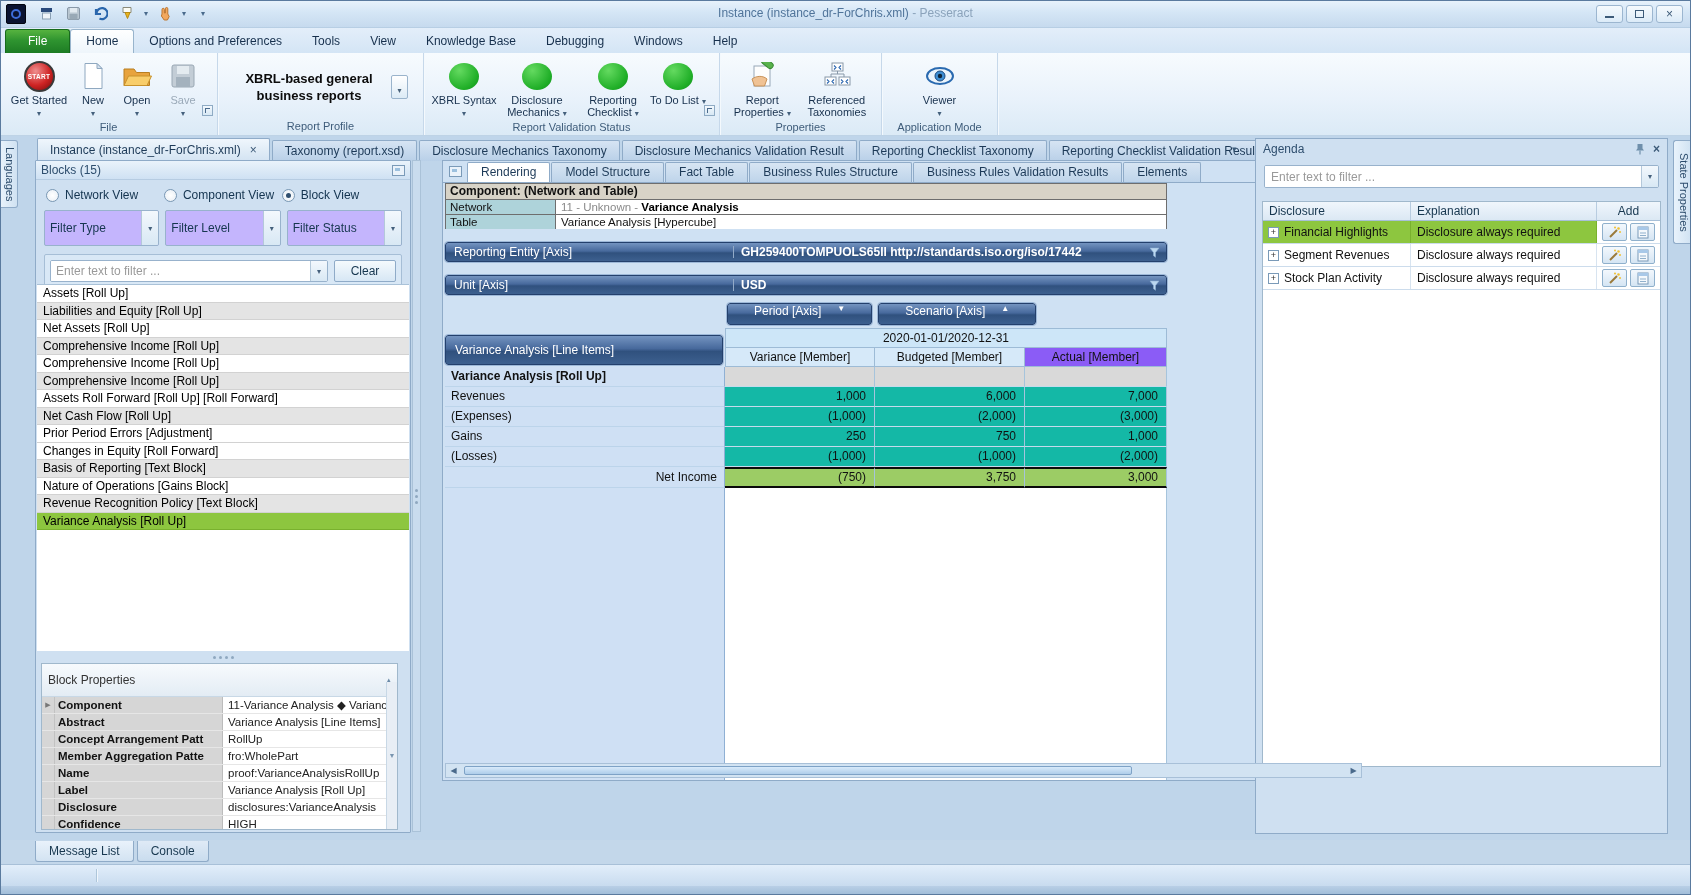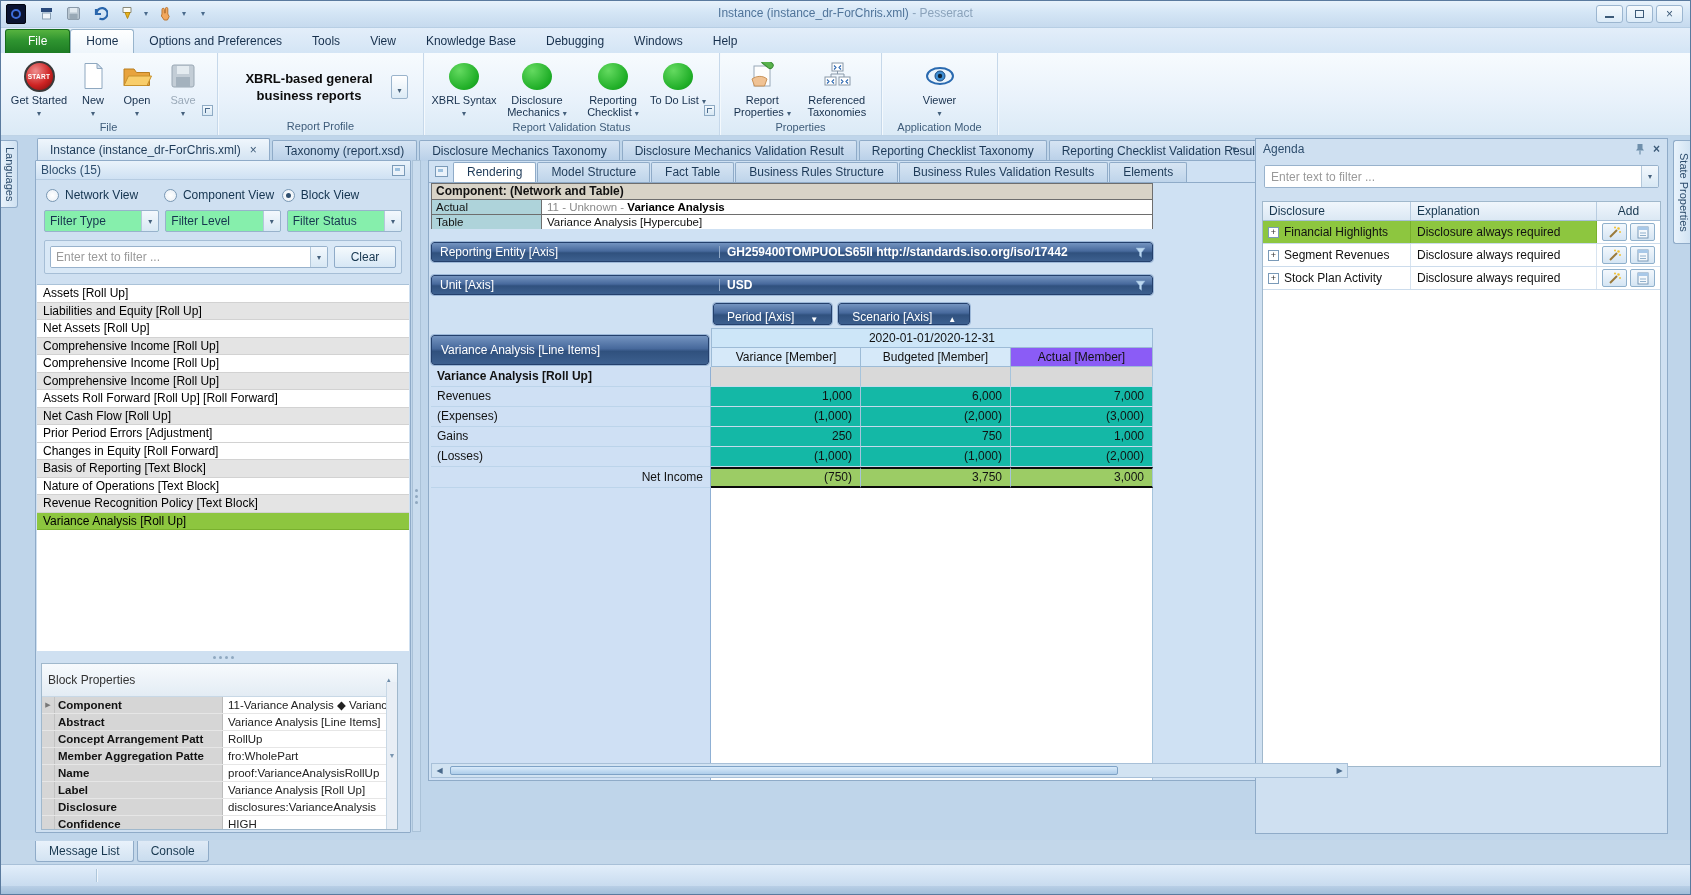--- a/index.html
+++ b/index.html
@@ -61,21 +61,21 @@
 .lpanel{position:absolute;left:35px;top:24px;width:376px;height:673px;background:#cfe0f1;border:1px solid #8fabc8;border-radius:1px}
 .lp-head{height:19px;background:linear-gradient(#eaf3fb,#cfe1f3);border-bottom:1px solid #b6cce2;display:flex;align-items:center;padding:0 5px;color:#2e4e6e}
 .lp-head .ttl{flex:1}
 .mini-ico{width:13px;height:11px;border:1px solid #7a9ab8;background:#eaf2fa;position:relative}
 .mini-ico::after{content:"";position:absolute;left:2px;top:2px;width:5px;height:3px;background:#9cc0de}
 .lp-radios{display:flex;padding:8px 10px 4px}
 .lp-radio{display:flex;align-items:center;width:33.3%;color:#13334f}
 .rdot{width:13px;height:13px;border-radius:50%;border:1px solid #7a98b4;background:radial-gradient(#fff,#e6edf4);margin-right:6px;position:relative;flex:0 0 auto}
 .rdot.sel::after{content:"";position:absolute;inset:3px;background:#2f4f6f;border-radius:50%}
 .lp-filters{display:flex;gap:6px;padding:4px 8px 0}
-.combo{flex:1;height:22px;background:#86efac;border:1px solid #98b2cc;display:flex;align-items:center;border-radius:2px;overflow:hidden}
+.combo{flex:1;height:36px;background:#c4b5fd;border:1px solid #98b2cc;display:flex;align-items:center;border-radius:2px;overflow:hidden}
 .combo .cval{flex:1;padding-left:5px;color:#16364f;white-space:nowrap}
 .cbtn{width:17px;align-self:stretch;border-left:1px solid #b4c8da;background:linear-gradient(#f3f8fd,#d8e8f4);display:flex;align-items:center;justify-content:center;color:#44607c;font-size:8px}
 .lp-search{margin:8px 8px 0;padding:5px;border:1px solid #a6bed6;background:#d9e8f6;display:flex;gap:6px;border-radius:2px;align-items:center}
 .lp-search .inwrap{flex:1;height:22px;background:#fff;border:1px solid #98b2cc;display:flex;border-radius:2px;overflow:hidden}
 .lp-search input{flex:1;border:none;outline:none;padding:0 5px;font:12px "Liberation Sans",sans-serif;color:#333}
 .lp-search input::placeholder{color:#9a9a9a}
 .clearbtn{width:62px;height:22px;border:1px solid #8fabc8;background:linear-gradient(#f5fafd,#d7e7f5);border-radius:2px;color:#16364f;text-align:center;line-height:20px}
 .lp-list{position:absolute;left:1px;right:1px;top:123px;height:367px;background:#fff;border-top:1px solid #aac2d8;overflow:hidden}
 .li{height:17.5px;line-height:17px;padding-left:6px;border-bottom:1px solid #d2d2d2;background:#fff;color:#000;white-space:nowrap;overflow:hidden}
 .li.alt{background:#e4e4e4}
@@ -87,42 +87,42 @@
 .bp-head .ttl{flex:1}
 .bp-head .chev{color:#6a8aa8;font-size:9px}
 .bprow{display:flex;height:17px;border-bottom:1px solid #e6e6e6}
 .bp-gut{width:13px;background:#d6d6d6;border-right:1px solid #c2c2c2;color:#777;font-size:7px;line-height:16px;text-align:center}
 .bp-lab{width:168px;background:#d6d6d6;font-weight:bold;padding-left:3px;line-height:16px;white-space:nowrap;overflow:hidden;border-right:1px solid #bcbcbc;font-size:11.5px}
 .bp-val{flex:1;padding-left:5px;line-height:16px;white-space:nowrap;overflow:hidden;font-size:11.5px;color:#222}
 .bp-scroll{position:absolute;right:0;top:18px;bottom:0;width:11px;background:#e8eef5;border-left:1px solid #c8d8e6;display:flex;align-items:center;justify-content:center;color:#7a96b0;font-size:7px}
 .vscroll{position:absolute;left:412px;top:24px;width:9px;height:672px;background:#c9dcee;border:1px solid #aac2d8;display:flex;flex-direction:column;align-items:center;justify-content:center;gap:3px}
 
 
-.cpanel{position:absolute;left:428px;top:24px;width:924px;height:621px;background:#cfe1f3;border:1px solid #8fabc8}
+.cpanel{position:absolute;left:442px;top:24px;width:924px;height:621px;background:#cfe1f3;border:1px solid #8fabc8}
 .ctabs{height:21px;display:flex;align-items:flex-end;padding-left:2px;gap:1px}
 .ctabs .dock{align-self:center;margin:0 4px}
 .ctab{height:20px;line-height:19px;padding:0 13px;background:linear-gradient(#d7e5f3,#bed4ea);border:1px solid #8fabc8;border-bottom:none;border-radius:2px 2px 0 0;color:#1d3a58;white-space:nowrap}
 .ctab.active{background:#fff}
 .cbody{position:absolute;left:0;top:21px;right:0;bottom:0;border-top:1px solid #8fabc8;overflow:hidden}
 .ccontent{position:absolute;left:2px;top:0;width:722px}
 .comp-head{height:16px;background:#d8d3c7;border:1px solid #6e6e6e;border-bottom:none;font-weight:bold;padding-left:4px;line-height:15px;font-size:12px}
 .ntrow{display:flex;height:15px;border:1px solid #6e6e6e;border-bottom:none}
 .ntrow:last-of-type{border-bottom:1px solid #6e6e6e}
 .ntlab{width:110px;background:#aed3da;padding-left:4px;border-right:1px solid #6e6e6e;line-height:14px;font-size:11.5px}
 .ntval{flex:1;background:#fff;padding-left:5px;line-height:14px;font-size:11.5px;white-space:nowrap;overflow:hidden}
 .ntval .gray{color:#8a8a8a}
 .ntval b{color:#000}
 .bluebar{background:linear-gradient(#7494c0,#47699c 45%,#30517e 55%,#3d608f);border:1px solid #24406c;border-radius:3px;color:#fff;outline:1px solid #9db8d8}
 .axis{position:relative;height:20px;display:flex;align-items:center;margin-top:13px}
 .axis .alab{width:287px;padding-left:8px;white-space:nowrap}
 .axis .adiv{width:1px;height:68%;background:#92aac8}
 .axis .aval{flex:1;padding-left:7px;font-weight:bold;white-space:nowrap;overflow:hidden}
 .axis .funnel{margin-right:6px}
 .pivrow{display:flex;margin:8px 0 0 282px;gap:6px}
-.pivot{height:22px;display:flex;align-items:flex-end;padding:0 13px;gap:16px}
+.pivot{height:22px;display:flex;align-items:flex-start;padding:0 26px;gap:16px}
 .pivot .arr{font-size:8px;color:#fff}
 .rtable{position:relative;margin-top:3px}
 .trow{display:flex}
 .c-lab{width:280px;background:#cfe0f4;border-right:1px solid #8fb0d4;border-bottom:1px solid #bcd4ea;line-height:19px;padding-left:6px;white-space:nowrap;overflow:hidden}
 .c-val{background:#14b8a6;border-right:1px solid #a6c4dc;border-bottom:1px solid #c6daec;line-height:19px;text-align:right;padding-right:8px;white-space:nowrap}
 .w1{width:150px}.w2{width:150px}.w3{width:142px}
 .c-date{width:442px;background:#cde6f8;border:1px solid #9dbbd6;border-bottom:none;text-align:center;line-height:18px;height:19px;padding:0}
 .c-head{background:#d6e9f9;border:1px solid #9dbbd6;border-left:none;text-align:center;line-height:19px;height:20px;padding:0}
 .c-head.first{border-left:1px solid #9dbbd6}
 .c-head.actual{background:#8b5cf6}
@@ -442,21 +442,21 @@
       <div class="li alt">Liabilities and Equity [Roll Up]</div>
       <div class="li">Net Assets [Roll Up]</div>
       <div class="li alt">Comprehensive Income [Roll Up]</div>
       <div class="li">Comprehensive Income [Roll Up]</div>
       <div class="li alt">Comprehensive Income [Roll Up]</div>
       <div class="li">Assets Roll Forward [Roll Up] [Roll Forward]</div>
       <div class="li alt">Net Cash Flow [Roll Up]</div>
       <div class="li">Prior Period Errors [Adjustment]</div>
       <div class="li">Changes in Equity [Roll Forward]</div>
       <div class="li alt">Basis of Reporting [Text Block]</div>
-      <div class="li">Nature of Operations [Text Block]</div>
+      <div class="li">Nature of Operations [Gains Block]</div>
       <div class="li alt">Revenue Recognition Policy [Text Block]</div>
       <div class="li sel">Variance Analysis  [Roll Up]</div>
     </div>
     <div class="hsplit">
         <i></i>
         <i></i>
         <i></i>
         <i></i>
       </div>
     <div class="bp">
@@ -527,21 +527,21 @@
       <div class="ctab">Model Structure</div>
       <div class="ctab">Fact Table</div>
       <div class="ctab">Business Rules Structure</div>
       <div class="ctab">Business Rules Validation Results</div>
       <div class="ctab">Elements</div>
     </div>
     <div class="cbody">
       <div class="ccontent">
         <div class="comp-head">Component: (Network and Table)</div>
         <div class="ntrow">
-          <span class="ntlab">Actual</span>
+          <span class="ntlab">Network</span>
           <span class="ntval"><span class="gray">11 - Unknown -</span> <b>Variance Analysis</b></span>
         </div>
         <div class="ntrow">
           <span class="ntlab">Table</span>
           <span class="ntval">Variance Analysis [Hypercube]</span>
         </div>
 
         <div class="axis bluebar">
           <span class="alab">Reporting Entity [Axis]</span>
             <span class="adiv"></span>

